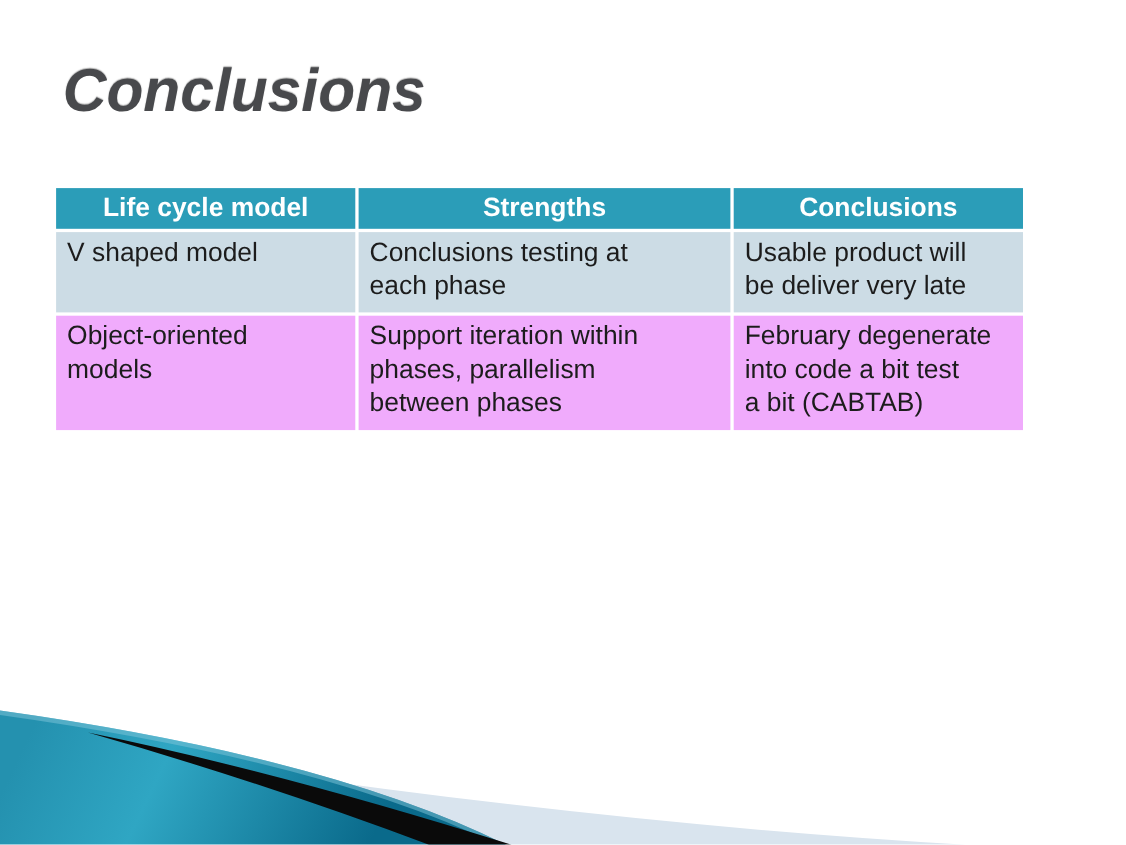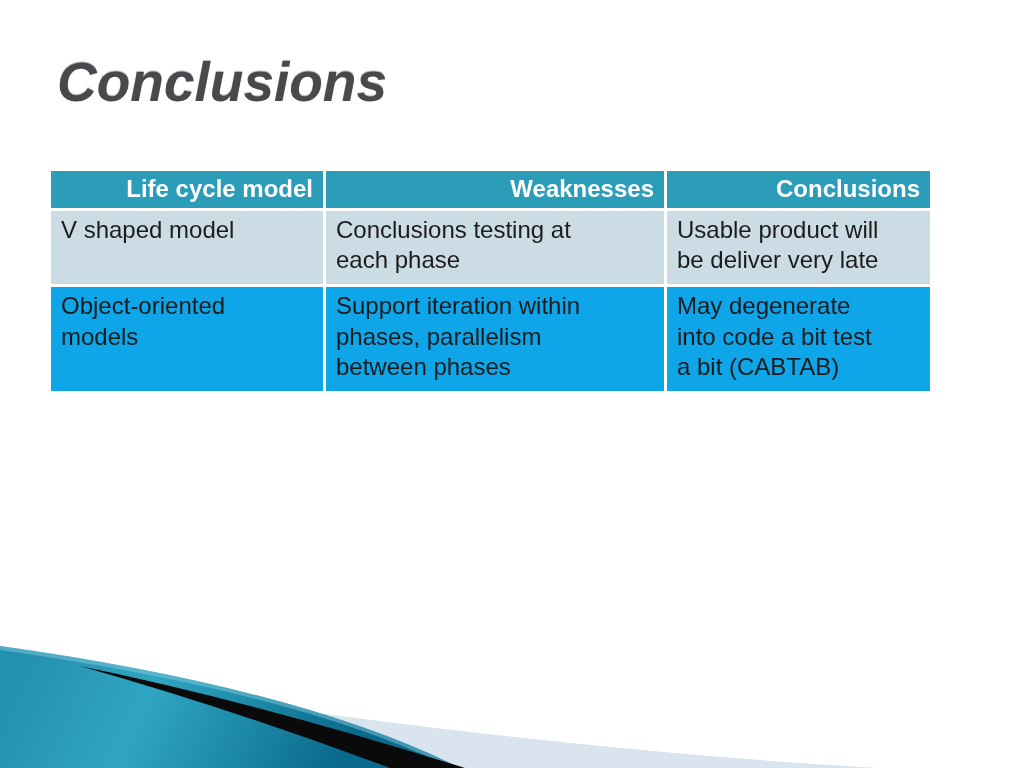--- a/index.html
+++ b/index.html
@@ -36,36 +36,36 @@
     width: 885px;
     border-collapse: separate;
     border-spacing: 3px;
     table-layout: fixed;
   }
   table.conclusions th {
     background: #2b9db8;
     color: #ffffff;
     font-size: 24px;
     font-weight: bold;
-    text-align: right;
+    text-align: center;
     padding: 3px 10px 4px 10px;
     height: 30px;
     vertical-align: middle;
   }
   table.conclusions td {
     font-size: 24px;
     color: #1c1c1c;
     text-align: left;
     vertical-align: top;
     padding: 4px 26px 9px 10px;
     line-height: 1.26;
     white-space: pre-line;
   }
   tr.row-odd td  { background: #ccdce5; }
-  tr.row-even td { background: #0ea5e9; }
+  tr.row-even td { background: #f0abfc; }
 
   .bottom-decoration {
     position: absolute;
     left: 0;
     top: 0;
     width: 1024px;
     height: 768px;
     pointer-events: none;
   }
 </style>
@@ -76,39 +76,39 @@
 
 <table class="conclusions">
   <colgroup>
     <col style="width:272px">
     <col style="width:338px">
     <col style="width:263px">
   </colgroup>
   <thead>
     <tr>
       <th>Life cycle model</th>
-      <th>Weaknesses</th>
+      <th>Strengths</th>
       <th>Conclusions</th>
     </tr>
   </thead>
   <tbody>
     <tr class="row-odd">
       <td>V shaped model</td>
       <td>Conclusions testing at
 each phase</td>
       <td>Usable product will
 be deliver very late</td>
     </tr>
     <tr class="row-even">
       <td>Object-oriented
 models</td>
       <td>Support iteration within
 phases, parallelism
 between phases</td>
-      <td>May degenerate
+      <td>February degenerate
 into code a bit test
 a bit (CABTAB)</td>
     </tr>
   </tbody>
 </table>
 
 <svg class="bottom-decoration" viewBox="0 0 1024 768" width="1024" height="768" xmlns="http://www.w3.org/2000/svg">
   <defs>
     <linearGradient id="tealGrad" gradientUnits="userSpaceOnUse" x1="40" y1="640" x2="330" y2="780">
       <stop offset="0" stop-color="#2491af"></stop>

